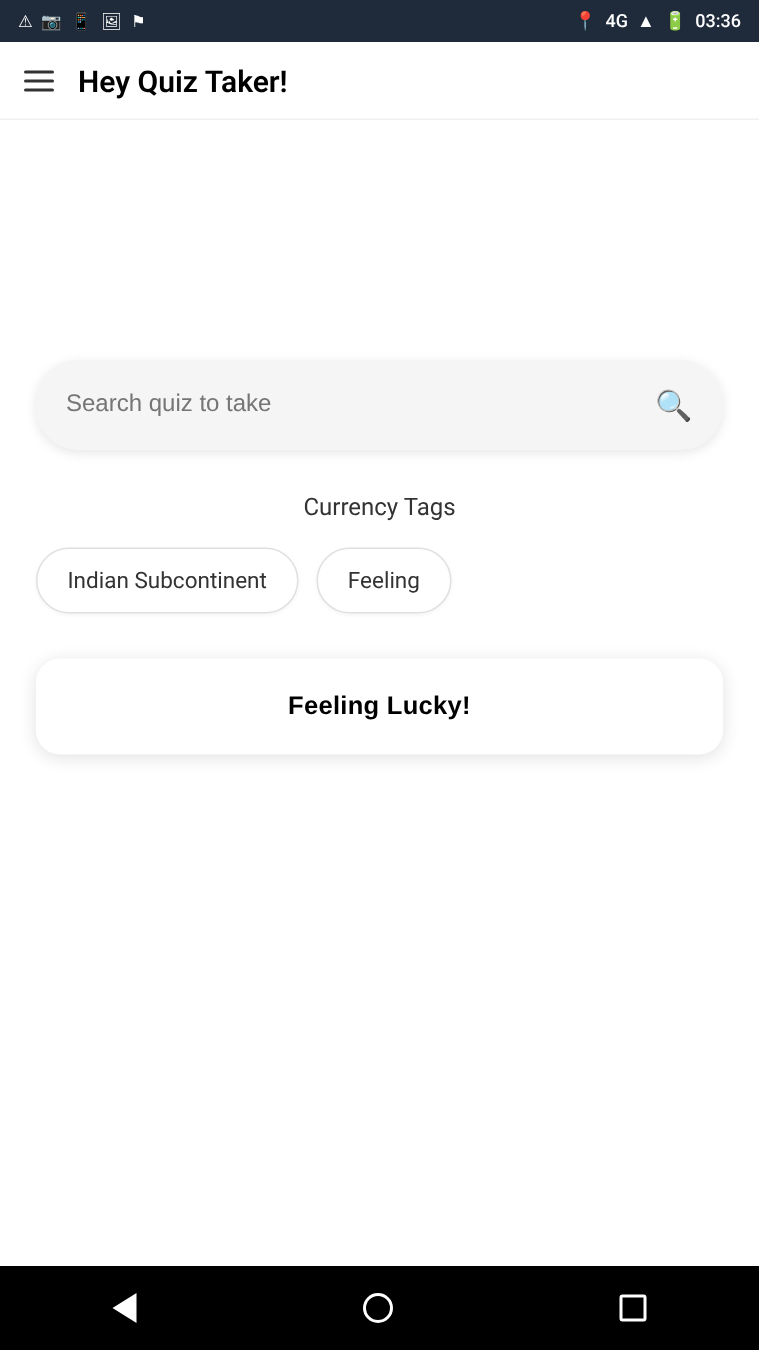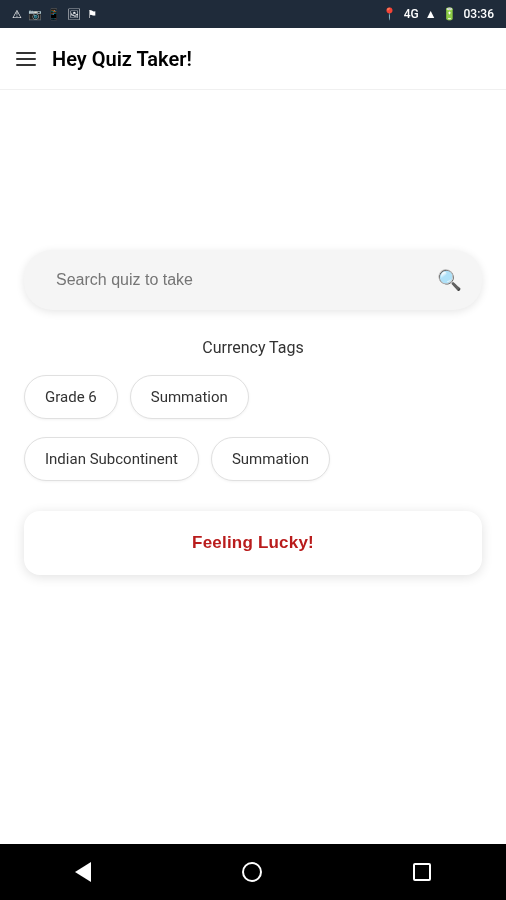--- a/index.html
+++ b/index.html
@@ -45,21 +45,21 @@
       align-items: center;
       gap: 6px;
       color: white;
       font-size: 12px;
       font-weight: 500;
     }
 
     
     .top-bar {
       background: #ffffff;
-      height: 62px;
+      height: 52px;
       display: flex;
       align-items: center;
       padding: 0 16px;
       gap: 16px;
       border-bottom: 1px solid #f0f0f0;
       flex-shrink: 0;
     }
 
     .hamburger-icon {
       display: flex;
@@ -110,21 +110,20 @@
       box-shadow: 0 2px 8px rgba(0,0,0,0.1);
     }
 
     .search-input {
       flex: 1;
       border: none;
       background: transparent;
       font-size: 16px;
       color: #404040;
       outline: none;
-      margin-left: 12px;
     }
 
     .search-icon {
       color: #999;
       font-size: 20px;
     }
 
     
     .popular-tags-label {
       margin-top: 28px;
@@ -159,21 +158,21 @@
     .feeling-lucky-btn {
       margin-top: 30px;
       width: 100%;
       max-width: 458px;
       height: 64px;
       background: #ffffff;
       border: none;
       border-radius: 16px;
       font-size: 17px;
       font-weight: 700;
-      color: #b91c1c;
+      color: #000000;
       cursor: pointer;
       box-shadow: 0 2px 12px rgba(0,0,0,0.12);
       letter-spacing: 0.2px;
     }
 
     
     .bottom-nav {
       background: #000000;
       height: 56px;
       display: flex;
@@ -248,28 +247,24 @@
 <div class="main-content">
   <div class="top-spacer"></div>
 
   <div class="search-container">
     <input class="search-input" type="text" placeholder="Search quiz to take" style="">
     <span class="search-icon">🔍</span>
   </div>
 
   <div class="popular-tags-label">Currency Tags</div>
 
-  <div class="tags-row">
-    <div class="tag-chip">Grade 6</div>
-    <div class="tag-chip">Summation</div>
-  </div>
 
   <div class="tags-row">
     <div class="tag-chip">Indian Subcontinent</div>
-    <div class="tag-chip">Summation</div>
+    <div class="tag-chip">Feeling</div>
   </div>
 
   <button class="feeling-lucky-btn">Feeling Lucky!</button>
 </div>
 
 <div class="bottom-nav">
   <div class="nav-icon">
     <div class="triangle-left"></div>
   </div>
   <div class="nav-icon">

